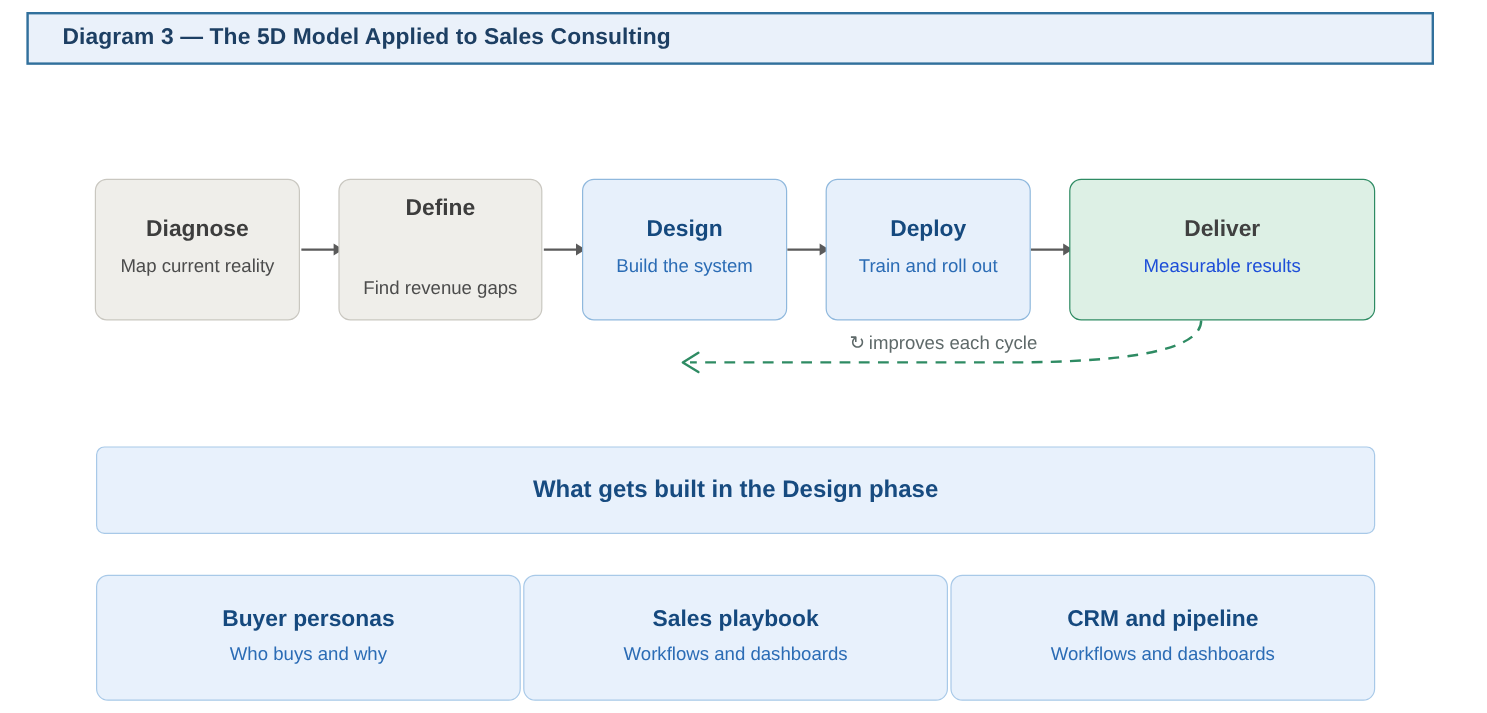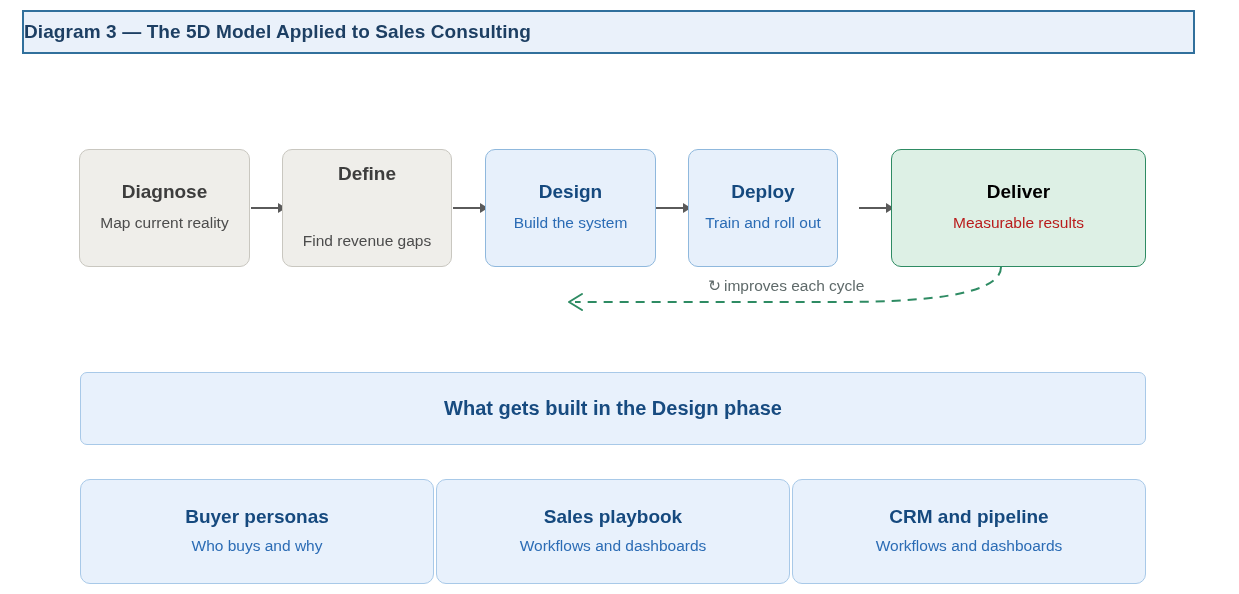--- a/index.html
+++ b/index.html
@@ -22,20 +22,21 @@
     top: 10px;
     width: 1173px;
     height: 44px;
     box-sizing: border-box;
     background: #eaf1fa;
     border: 2px solid #31709c;
     display: flex;
     align-items: center;
   }
   #header-title {
+    padding-left: 28px;
     font-size: 19px;
     font-weight: bold;
     color: #1d3f63;
     letter-spacing: 0.1px;
     white-space: nowrap;
   }
 
   
   #flow-row {
     position: absolute;
@@ -70,22 +71,22 @@
 
   .stage-gray  { background: #efeeea; border: 1px solid #c9c7c0; }
   .stage-gray .stage-title { color: #3d3d3d; }
   .stage-gray .stage-sub   { color: #4c4c4c; }
 
   .stage-blue  { background: #e7f0fb; border: 1px solid #8fb8dd; }
   .stage-blue .stage-title { color: #15497e; }
   .stage-blue .stage-sub   { color: #2b6cb5; }
 
   .stage-green { background: #ddf0e5; border: 1px solid #2e8b63; }
-  .stage-green .stage-title { color: #000000; }
-  .stage-green .stage-sub   { color: #b91c1c; }
+  .stage-green .stage-title { color: #404040; }
+  .stage-green .stage-sub   { color: #1d4ed8; }
 
   
   .flow-arrow {
     position: absolute;
     top: 52px;
     height: 14px;
     width: 36px;
   }
 
   
@@ -198,21 +199,21 @@
   <div class="stage-box stage-blue" style="left:485px; width:171px;">
     <div class="stage-title">Design</div>
     <div class="stage-sub">Build the system</div>
   </div>
 
   <svg class="flow-arrow" style="left:656px;" viewBox="0 0 36 14">
     <line x1="0" y1="7" x2="28" y2="7" stroke="#5a5a5a" stroke-width="2"></line>
     <path d="M27 2 L35 7 L27 12 Z" fill="#5a5a5a"></path>
   </svg>
 
-  <div class="stage-box stage-blue" style="left:688px; width:150px;">
+  <div class="stage-box stage-blue" style="left:688px; width:171px;">
     <div class="stage-title">Deploy</div>
     <div class="stage-sub">Train and roll out</div>
   </div>
 
   <svg class="flow-arrow" style="left:859px;" viewBox="0 0 36 14">
     <line x1="0" y1="7" x2="28" y2="7" stroke="#5a5a5a" stroke-width="2"></line>
     <path d="M27 2 L35 7 L27 12 Z" fill="#5a5a5a"></path>
   </svg>
 
   <div class="stage-box stage-green" style="left:891px; width:255px;">

